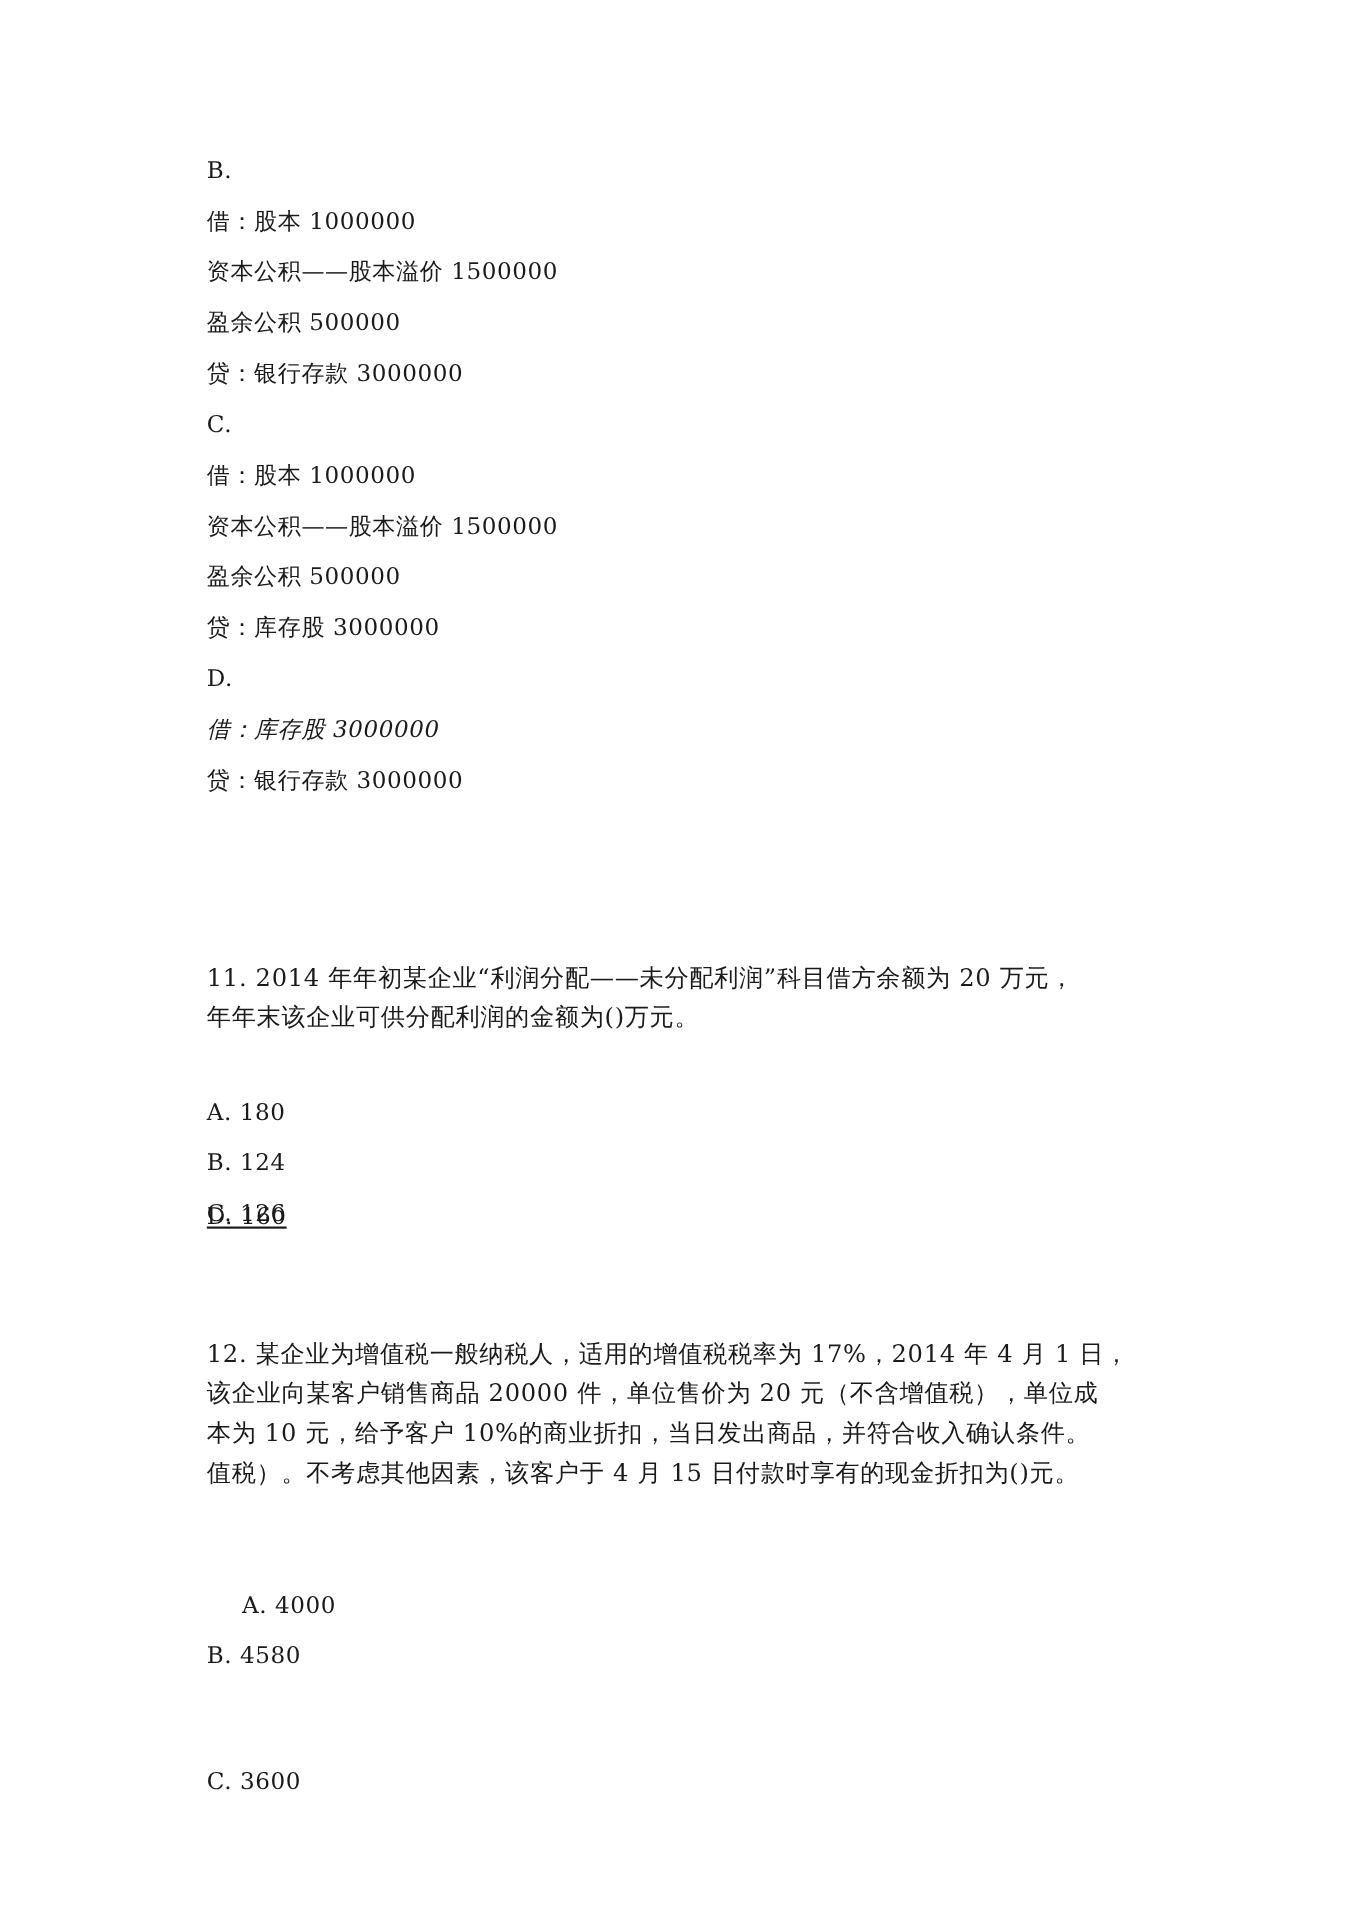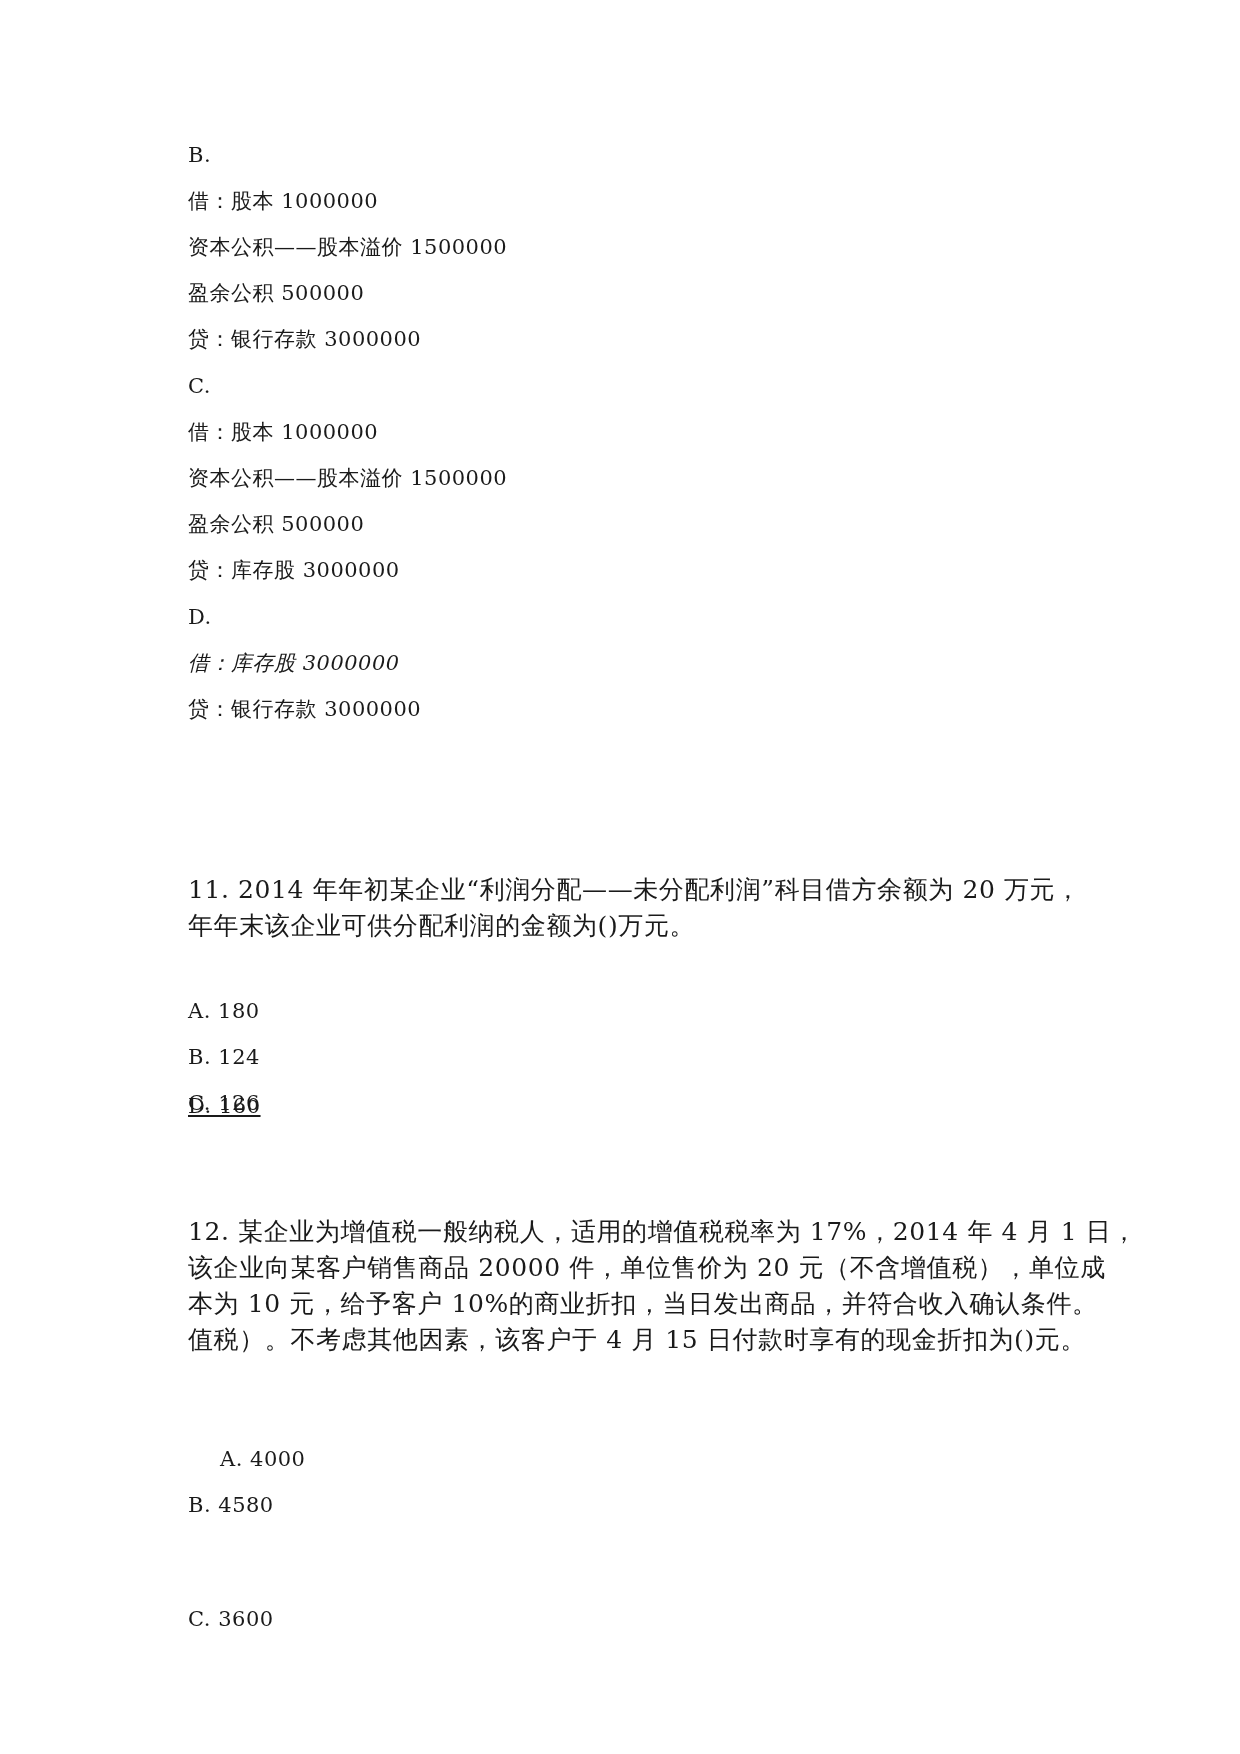--- a/index.html
+++ b/index.html
@@ -26,21 +26,21 @@
       left: 188px;
       font-size: 21px;
       line-height: 28px;
       white-space: nowrap;
       letter-spacing: 0.5px;
     }
     .para {
       position: absolute;
       left: 188px;
       width: 870px;
-      font-size: 25px;
+      font-size: 22px;
       line-height: 36px;
       letter-spacing: 0.6px;
       text-align: justify;
     }
     .para span { display: block; white-space: nowrap; }
   </style>
 </head>
 <body>
 
 <div class="page">

